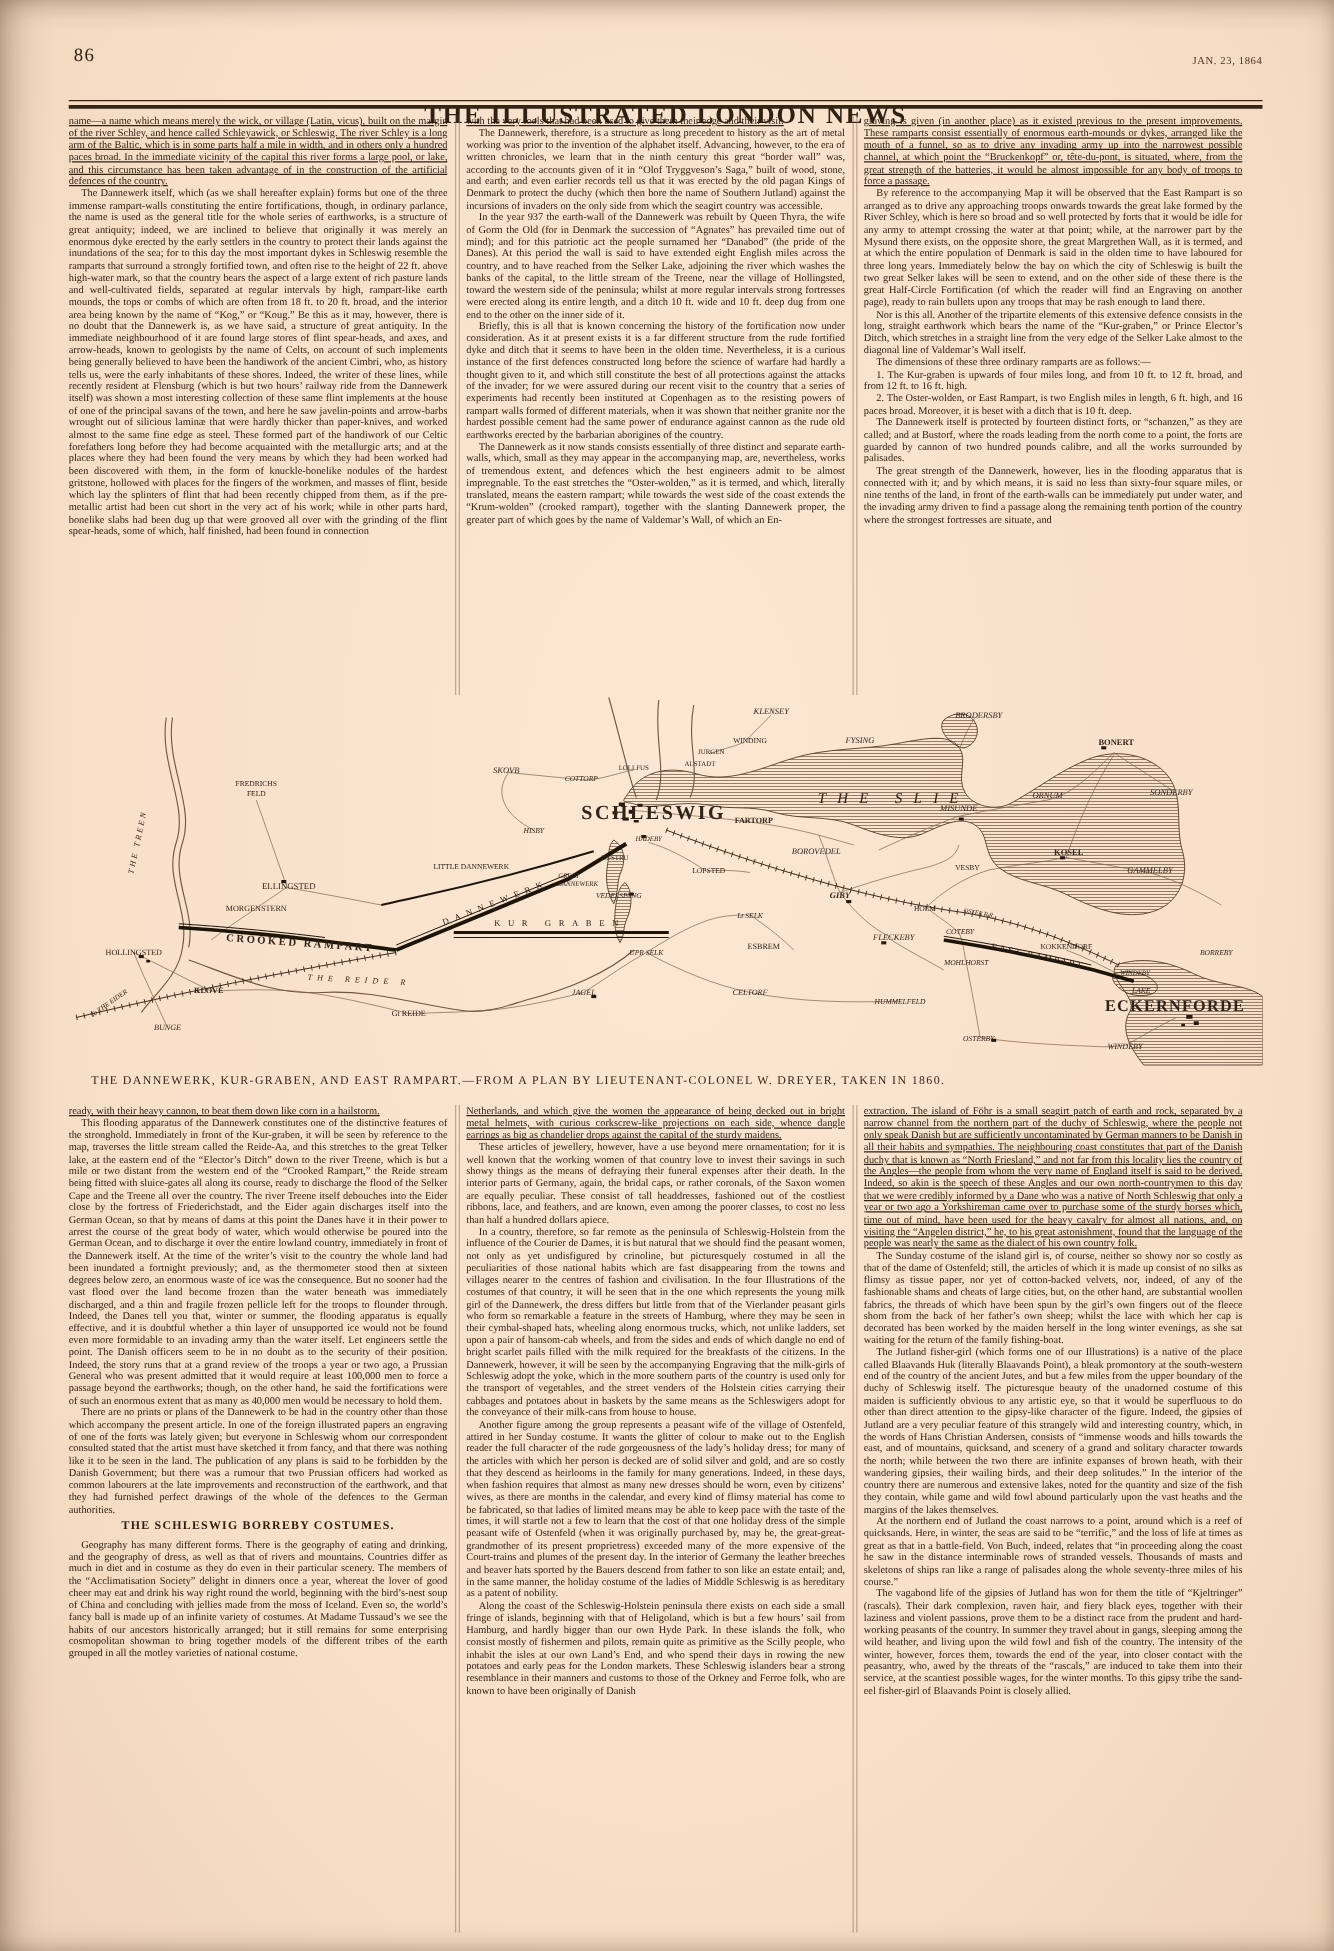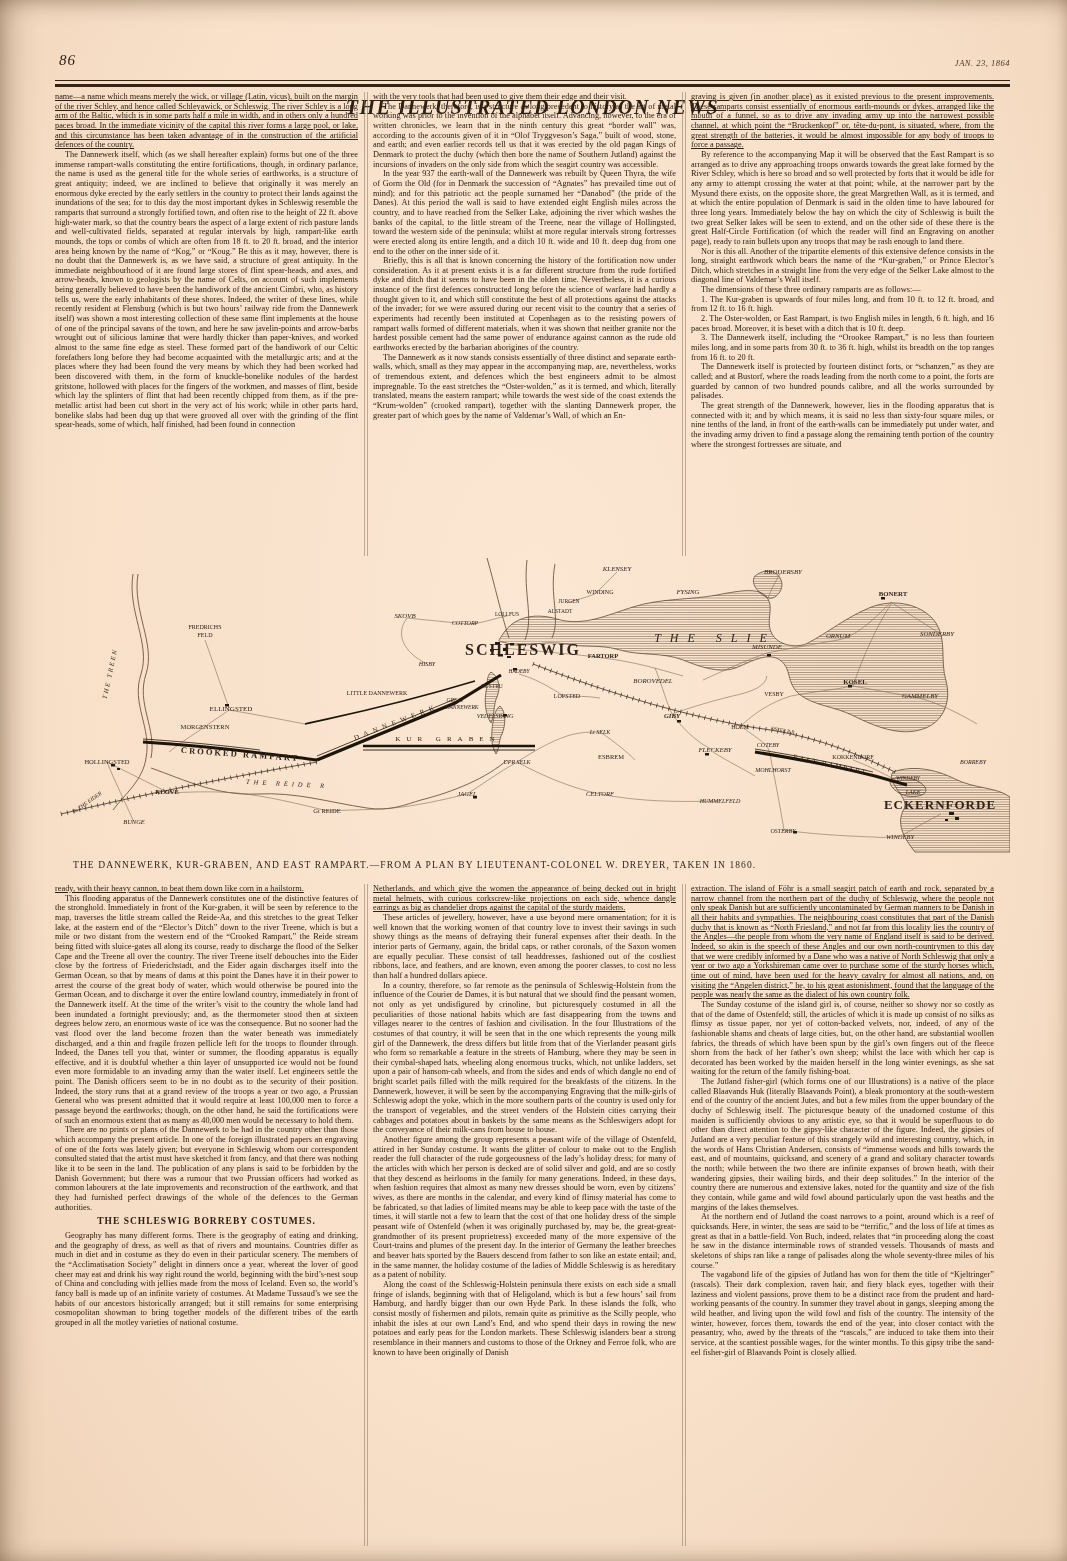--- a/index.html
+++ b/index.html
@@ -5,21 +5,21 @@
   html,body{margin:0;padding:0;background:#cdbfae;}
   .page{
     position:relative;width:1067px;height:1561px;margin:0 auto;
     background:radial-gradient(ellipse at 50% 40%, #fbe7d3 0%, #f8e0c9 60%, #efd3b8 100%);
     box-shadow:inset 22px 0 34px -20px rgba(70,45,20,.5),
                inset -10px 0 22px -14px rgba(70,45,20,.35),
                inset 0 16px 26px -18px rgba(70,45,20,.4),
                inset 0 -14px 24px -18px rgba(70,45,20,.35);
     font-family:"Liberation Serif", serif;color:#2e2013;overflow:hidden;
   }
-  .header{position:absolute;top:46px;left:55px;width:955px;height:30px;font-style:italic;}
+  .header{position:absolute;top:31px;left:55px;width:955px;height:30px;}
   .pagenum{position:absolute;left:4px;top:6px;font-size:15px;letter-spacing:1px;}
   .masthead{position:absolute;left:0;right:0;top:2px;text-align:center;font-size:20px;font-weight:bold;letter-spacing:1.5px;margin-top:48px;}
   .dateline{position:absolute;right:0;top:12px;font-size:8.5px;letter-spacing:.5px;color:#4a3827;}
   .rule-thin{position:absolute;top:80px;left:55px;width:955px;border-top:1px solid #332415;}
   .rule-thick{position:absolute;top:84px;left:55px;width:955px;height:2.5px;background:#332415;}
 
   .cols{position:absolute;left:55px;width:955px;display:flex;}
   .cols-top{top:92px;height:464px;}
   .cols-bottom{top:884px;height:662px;}
   .col{width:303px;height:100%;overflow:hidden;font-size:8.3px;line-height:9.65px;text-align:justify;
@@ -64,21 +64,20 @@
         <p>The Dannewerk as it now stands consists essentially of three distinct and separate earth-walls, which, small as they may appear in the accompanying map, are, nevertheless, works of tremendous extent, and defences which the best engineers admit to be almost impregnable. To the east stretches the “Oster-wolden,” as it is termed, and which, literally translated, means the eastern rampart; while towards the west side of the coast extends the “Krum-wolden” (crooked rampart), together with the slanting Dannewerk proper, the greater part of which goes by the name of Valdemar’s Wall, of which an En-</p>
       </div>
     <div class="divider"></div>
     <div class="col">
         <p class="cont">graving is given (in another place) as it existed previous to the present improvements. These ramparts consist essentially of enormous earth-mounds or dykes, arranged like the mouth of a funnel, so as to drive any invading army up into the narrowest possible channel, at which point the “Bruckenkopf” or, tête-du-pont, is situated, where, from the great strength of the batteries, it would be almost impossible for any body of troops to force a passage.</p>
         <p>By reference to the accompanying Map it will be observed that the East Rampart is so arranged as to drive any approaching troops onwards towards the great lake formed by the River Schley, which is here so broad and so well protected by forts that it would be idle for any army to attempt crossing the water at that point; while, at the narrower part by the Mysund there exists, on the opposite shore, the great Margrethen Wall, as it is termed, and at which the entire population of Denmark is said in the olden time to have laboured for three long years. Immediately below the bay on which the city of Schleswig is built the two great Selker lakes will be seen to extend, and on the other side of these there is the great Half-Circle Fortification (of which the reader will find an Engraving on another page), ready to rain bullets upon any troops that may be rash enough to land there.</p>
         <p>Nor is this all. Another of the tripartite elements of this extensive defence consists in the long, straight earthwork which bears the name of the “Kur-graben,” or Prince Elector’s Ditch, which stretches in a straight line from the very edge of the Selker Lake almost to the diagonal line of Valdemar’s Wall itself.</p>
         <p>The dimensions of these three ordinary ramparts are as follows:—</p>
         <p>1. The Kur-graben is upwards of four miles long, and from 10 ft. to 12 ft. broad, and from 12 ft. to 16 ft. high.</p>
         <p>2. The Oster-wolden, or East Rampart, is two English miles in length, 6 ft. high, and 16 paces broad. Moreover, it is beset with a ditch that is 10 ft. deep.</p>
-        <p>3. The Dannewerk itself, including the “Orookee Rampart,” is no less than fourteen miles long, and in some parts from 30 ft. to 36 ft. high, whilst its breadth on the top ranges from 16 ft. to 20 ft.</p>
         <p>The Dannewerk itself is protected by fourteen distinct forts, or “schanzen,” as they are called; and at Bustorf, where the roads leading from the north come to a point, the forts are guarded by cannon of two hundred pounds calibre, and all the works surrounded by palisades.</p>
         <p>The great strength of the Dannewerk, however, lies in the flooding apparatus that is connected with it; and by which means, it is said no less than sixty-four square miles, or nine tenths of the land, in front of the earth-walls can be immediately put under water, and the invading army driven to find a passage along the remaining tenth portion of the country where the strongest fortresses are situate, and</p>
       </div>
   </div>
 
   <div class="map-wrap">
     <svg viewBox="0 0 955 298" width="955" height="298">
       <defs>
         <pattern id="hatch" width="3" height="2.4" patternUnits="userSpaceOnUse">
           <path d="M0,1.2 H3" stroke="#6b543e" stroke-width="0.55"></path>

